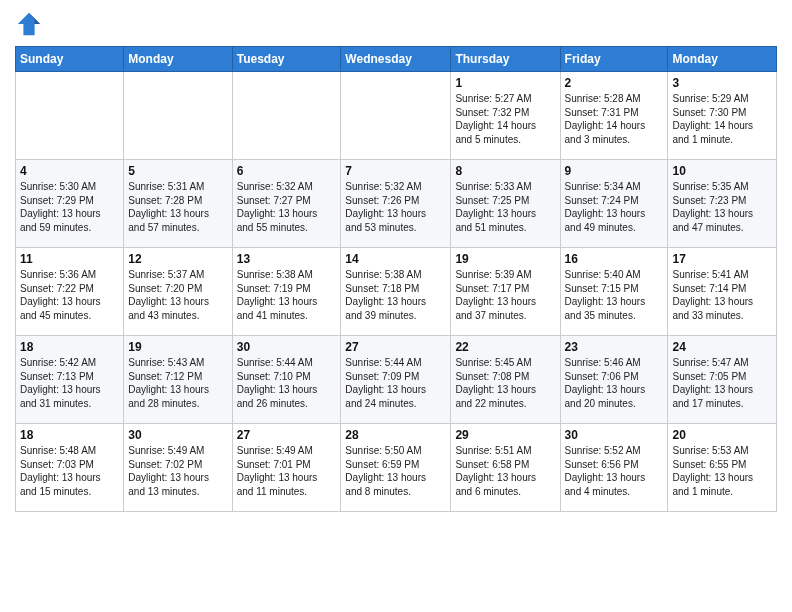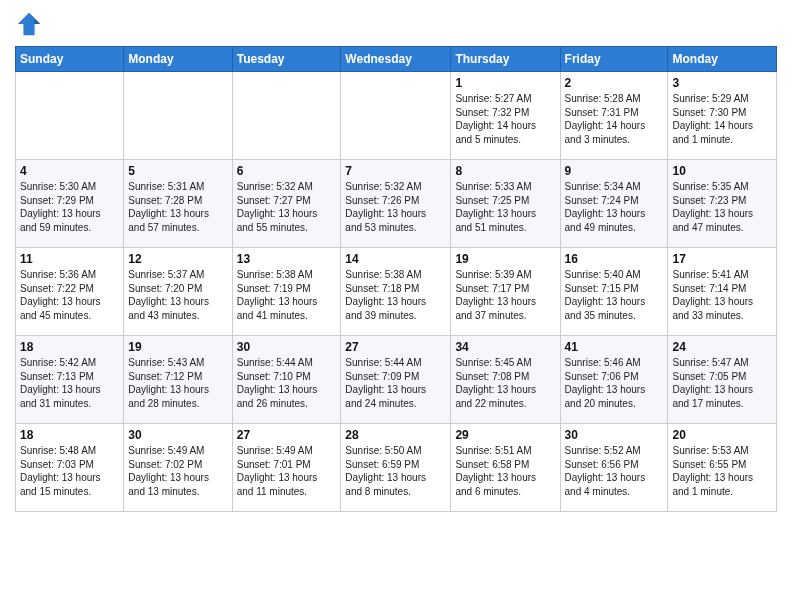--- a/index.html
+++ b/index.html
@@ -217,25 +217,25 @@
           </td>
           <td>
             <div class="day-num">30</div>
             <div class="day-info">Sunrise: 5:44 AM<br>Sunset: 7:10 PM<br>Daylight: 13 hours<br>and 26 minutes.</div>
           </td>
           <td>
             <div class="day-num">27</div>
             <div class="day-info">Sunrise: 5:44 AM<br>Sunset: 7:09 PM<br>Daylight: 13 hours<br>and 24 minutes.</div>
           </td>
           <td>
-            <div class="day-num">34</div>
+            <div class="day-num">22</div>
             <div class="day-info">Sunrise: 5:45 AM<br>Sunset: 7:08 PM<br>Daylight: 13 hours<br>and 22 minutes.</div>
           </td>
           <td>
-            <div class="day-num">41</div>
+            <div class="day-num">23</div>
             <div class="day-info">Sunrise: 5:46 AM<br>Sunset: 7:06 PM<br>Daylight: 13 hours<br>and 20 minutes.</div>
           </td>
           <td>
             <div class="day-num">24</div>
             <div class="day-info">Sunrise: 5:47 AM<br>Sunset: 7:05 PM<br>Daylight: 13 hours<br>and 17 minutes.</div>
           </td>
         </tr>
         <tr>
           <td>
             <div class="day-num">18</div>

